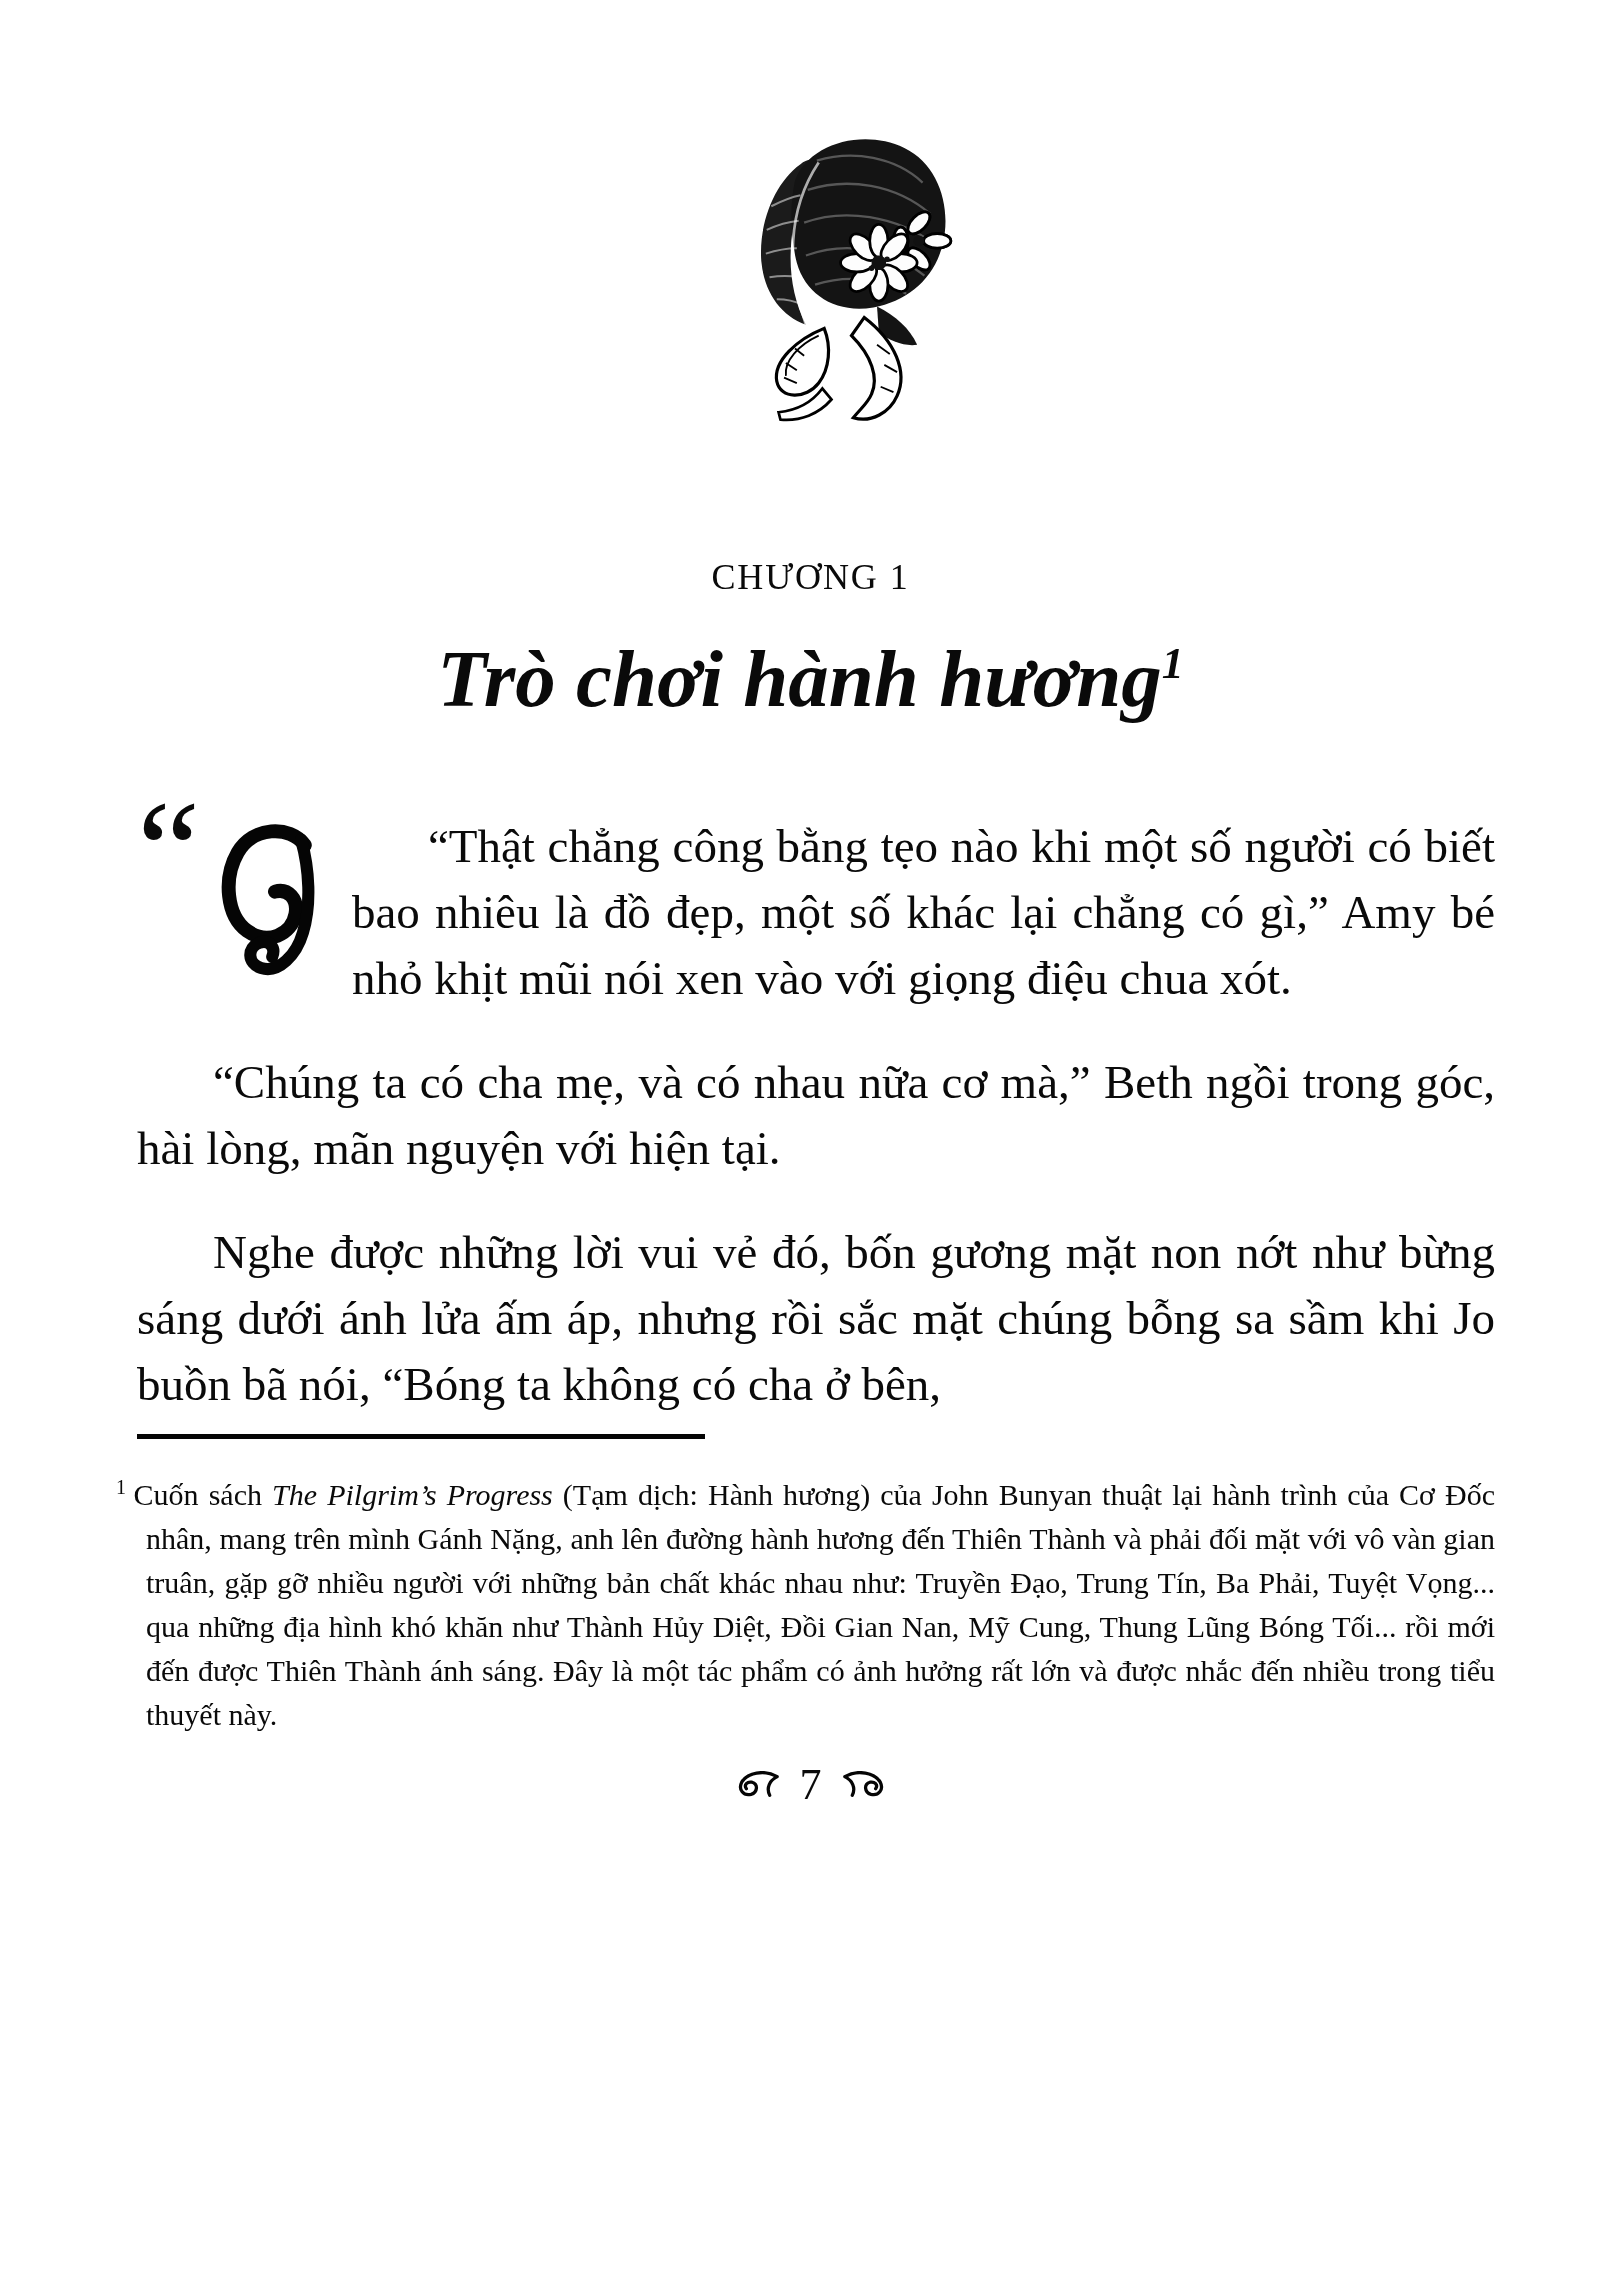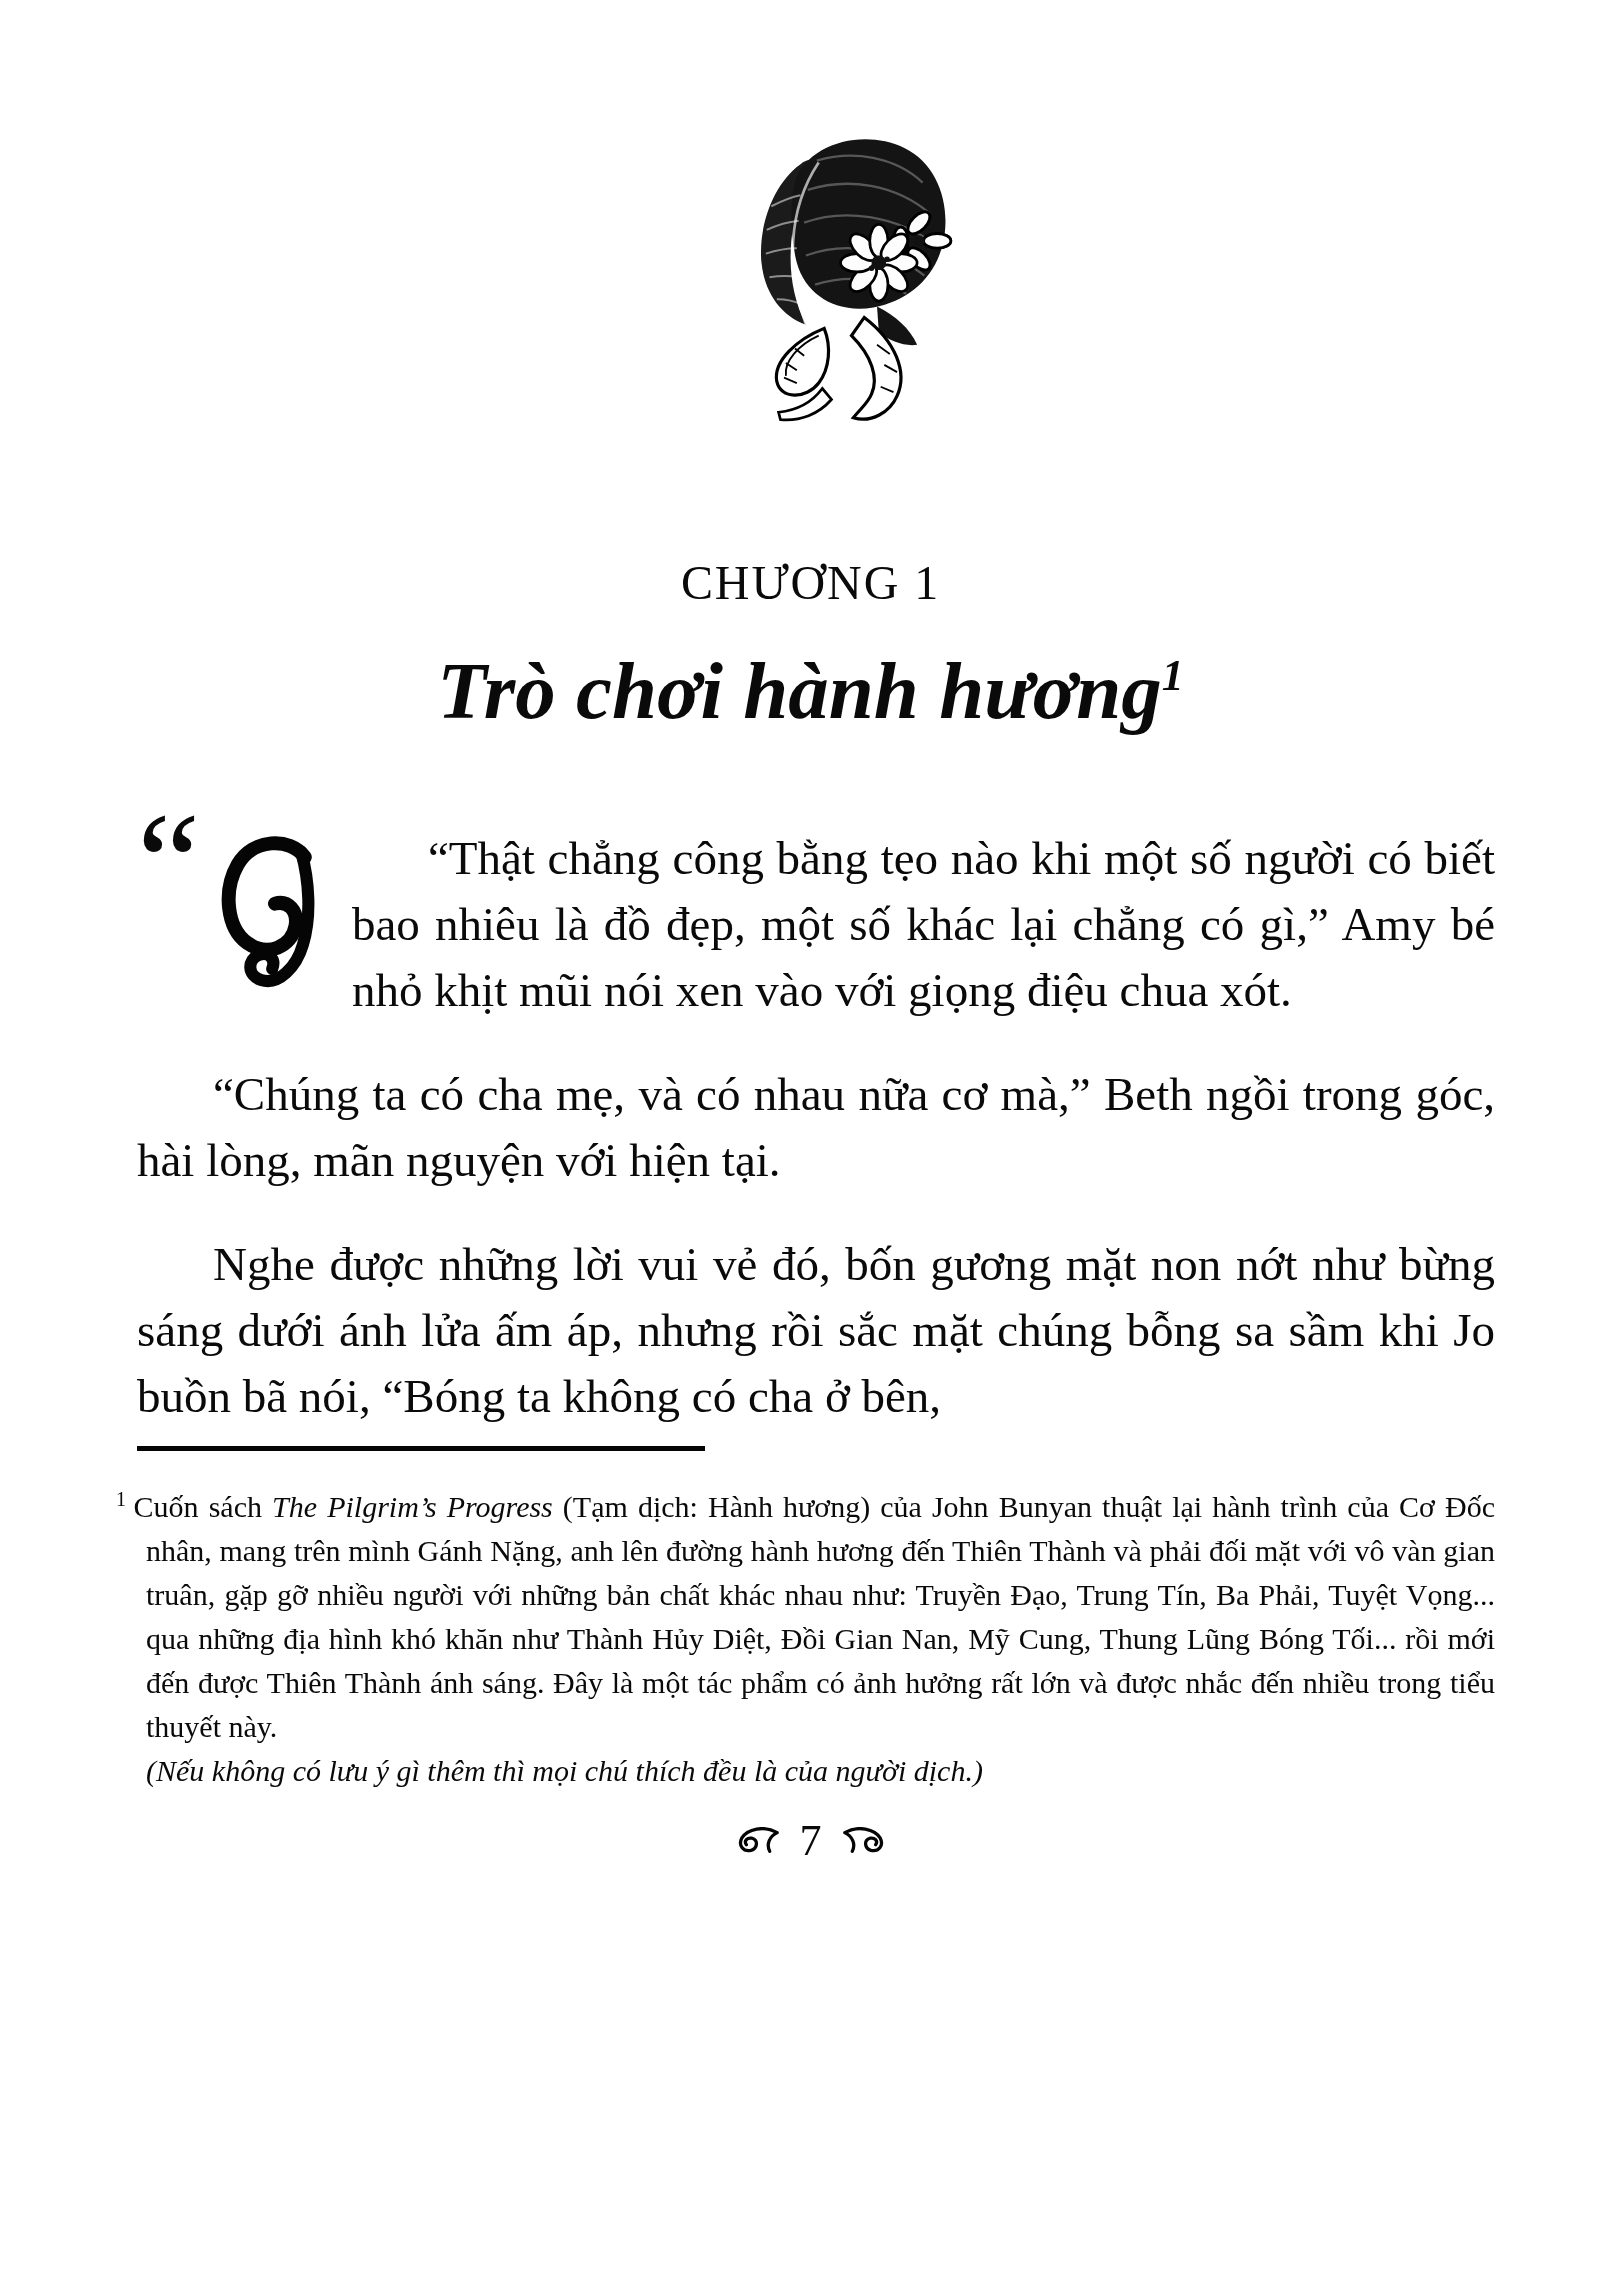--- a/index.html
+++ b/index.html
@@ -15,21 +15,21 @@
   
   .illustration-row{
     padding-top:106px;
     display:flex;justify-content:center;
   }
   .illustration-row svg{transform:translateX(24.6px);}
   
   .chapter-label{
     margin-top:134px;
     text-align:center;
-    font-size:48px;
+    font-size:36px;
     line-height:1;
     letter-spacing:1.9px;
     font-weight:400;
   }
   .chapter-title{
     margin-top:38px;
     text-align:center;
     font-style:italic;
     font-size:81px;
     line-height:1.15;
@@ -199,21 +199,20 @@
     <p>“Thật chẳng công bằng tẹo nào khi một số người có biết bao nhiêu là đồ đẹp, một số khác lại chẳng có gì,” Amy bé nhỏ khịt mũi nói xen vào với giọng điệu chua xót.</p>
     <p>“Chúng ta có cha mẹ, và có nhau nữa cơ mà,” Beth ngồi trong góc, hài lòng, mãn nguyện với hiện tại.</p>
     <p>Nghe được những lời vui vẻ đó, bốn gương mặt non nớt như bừng sáng dưới ánh lửa ấm áp, nhưng rồi sắc mặt chúng bỗng sa sầm khi Jo buồn bã nói, “Bóng ta không có cha ở bên,</p>
   </div>
 
   <div class="footnote-sep"></div>
 
   <div class="footnote">
     <span class="fn-body">
       <sup>1</sup><span>Cuốn sách </span><span class="fn-italic">The Pilgrim’s Progress</span><span> (Tạm dịch: Hành hương) của John Bunyan thuật lại hành trình của Cơ Đốc nhân, mang trên mình Gánh Nặng, anh lên đường hành hương đến Thiên Thành và phải đối mặt với vô vàn gian truân, gặp gỡ nhiều người với những bản chất khác nhau như: Truyền Đạo, Trung Tín, Ba Phải, Tuyệt Vọng... qua những địa hình khó khăn như Thành Hủy Diệt, Đồi Gian Nan, Mỹ Cung, Thung Lũng Bóng Tối... rồi mới đến được Thiên Thành ánh sáng. Đây là một tác phẩm có ảnh hưởng rất lớn và được nhắc đến nhiều trong tiểu thuyết này.</span>
-      <span class="fn-tail">(Nếu không có lưu ý gì thêm thì mọi chú thích đều là của người dịch.)</span>
     </span>
   </div>
 
   <div class="footer">
     <svg width="45" height="28" viewBox="0 0 48 30" aria-hidden="true">
       <path d="M44,6 C30,-2 12,2 6,12 C2,20 8,27 16,25 C23,23 24,14 17,12 C12,11 8,15 11,19 M44,6 C36,10 32,18 36,26" stroke="#050505" stroke-width="3.5" fill="none" stroke-linecap="round"></path>
     </svg>
     <span class="page-number">7</span>
     <svg width="45" height="28" viewBox="0 0 48 30" style="transform:scaleX(-1)" aria-hidden="true">
       <path d="M44,6 C30,-2 12,2 6,12 C2,20 8,27 16,25 C23,23 24,14 17,12 C12,11 8,15 11,19 M44,6 C36,10 32,18 36,26" stroke="#050505" stroke-width="3.5" fill="none" stroke-linecap="round"></path>

